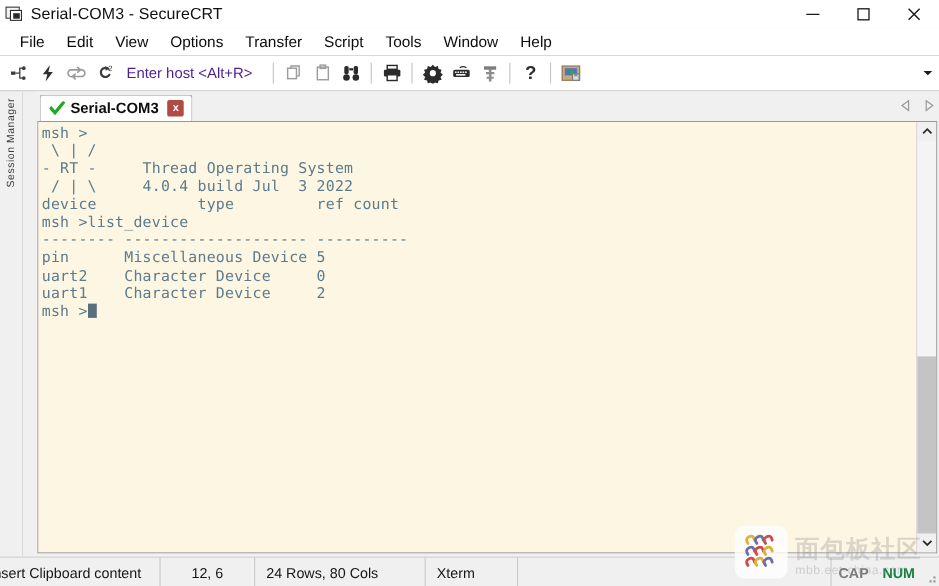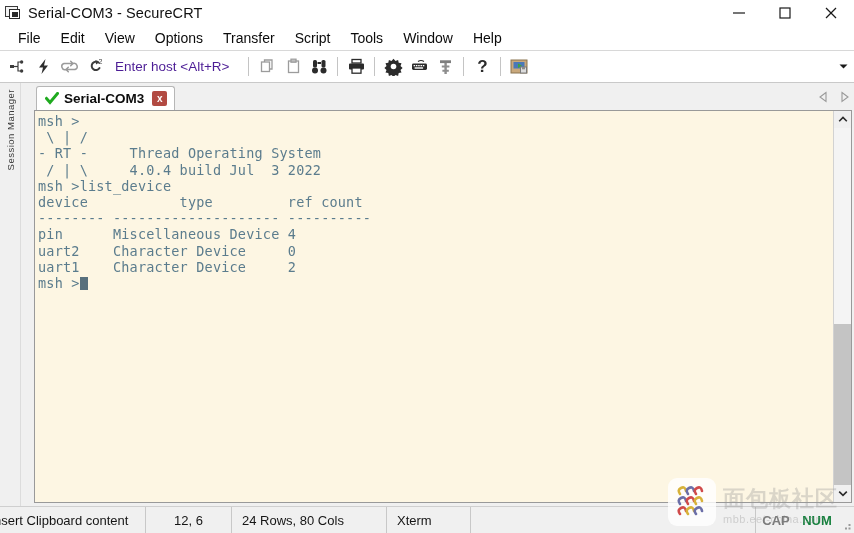--- a/index.html
+++ b/index.html
@@ -539,24 +539,24 @@
         </div>
       </div>
 
       <div class="termwrap">
         <div class="termframe">
           <div class="terminal">
             <div class="term-line">msh &gt;</div>
             <div class="term-line"> \ | /</div>
             <div class="term-line">- RT -     Thread Operating System</div>
             <div class="term-line"> / | \     4.0.4 build Jul  3 2022</div>
+            <div class="term-line">device           type         ref count</div>
             <div class="term-line">msh &gt;list_device</div>
-            <div class="term-line">device           type         ref count</div>
             <div class="term-line">-------- -------------------- ----------</div>
-            <div class="term-line">pin      Miscellaneous Device 4</div>
+            <div class="term-line">pin      Miscellaneous Device 5</div>
             <div class="term-line">uart2    Character Device     0</div>
             <div class="term-line">uart1    Character Device     2</div>
             <div class="term-line"><span>msh &gt;</span><span class="cursor-block"></span></div>
           </div>
 
           <div class="vscroll">
             <div class="sb-arrow">
               <svg width="10" height="7" viewBox="0 0 10 7">
                 <path d="M1.2 5.2 L5 1.4 L8.8 5.2" stroke="#2b2b2b" stroke-width="1.6" fill="none"></path>
               </svg>

